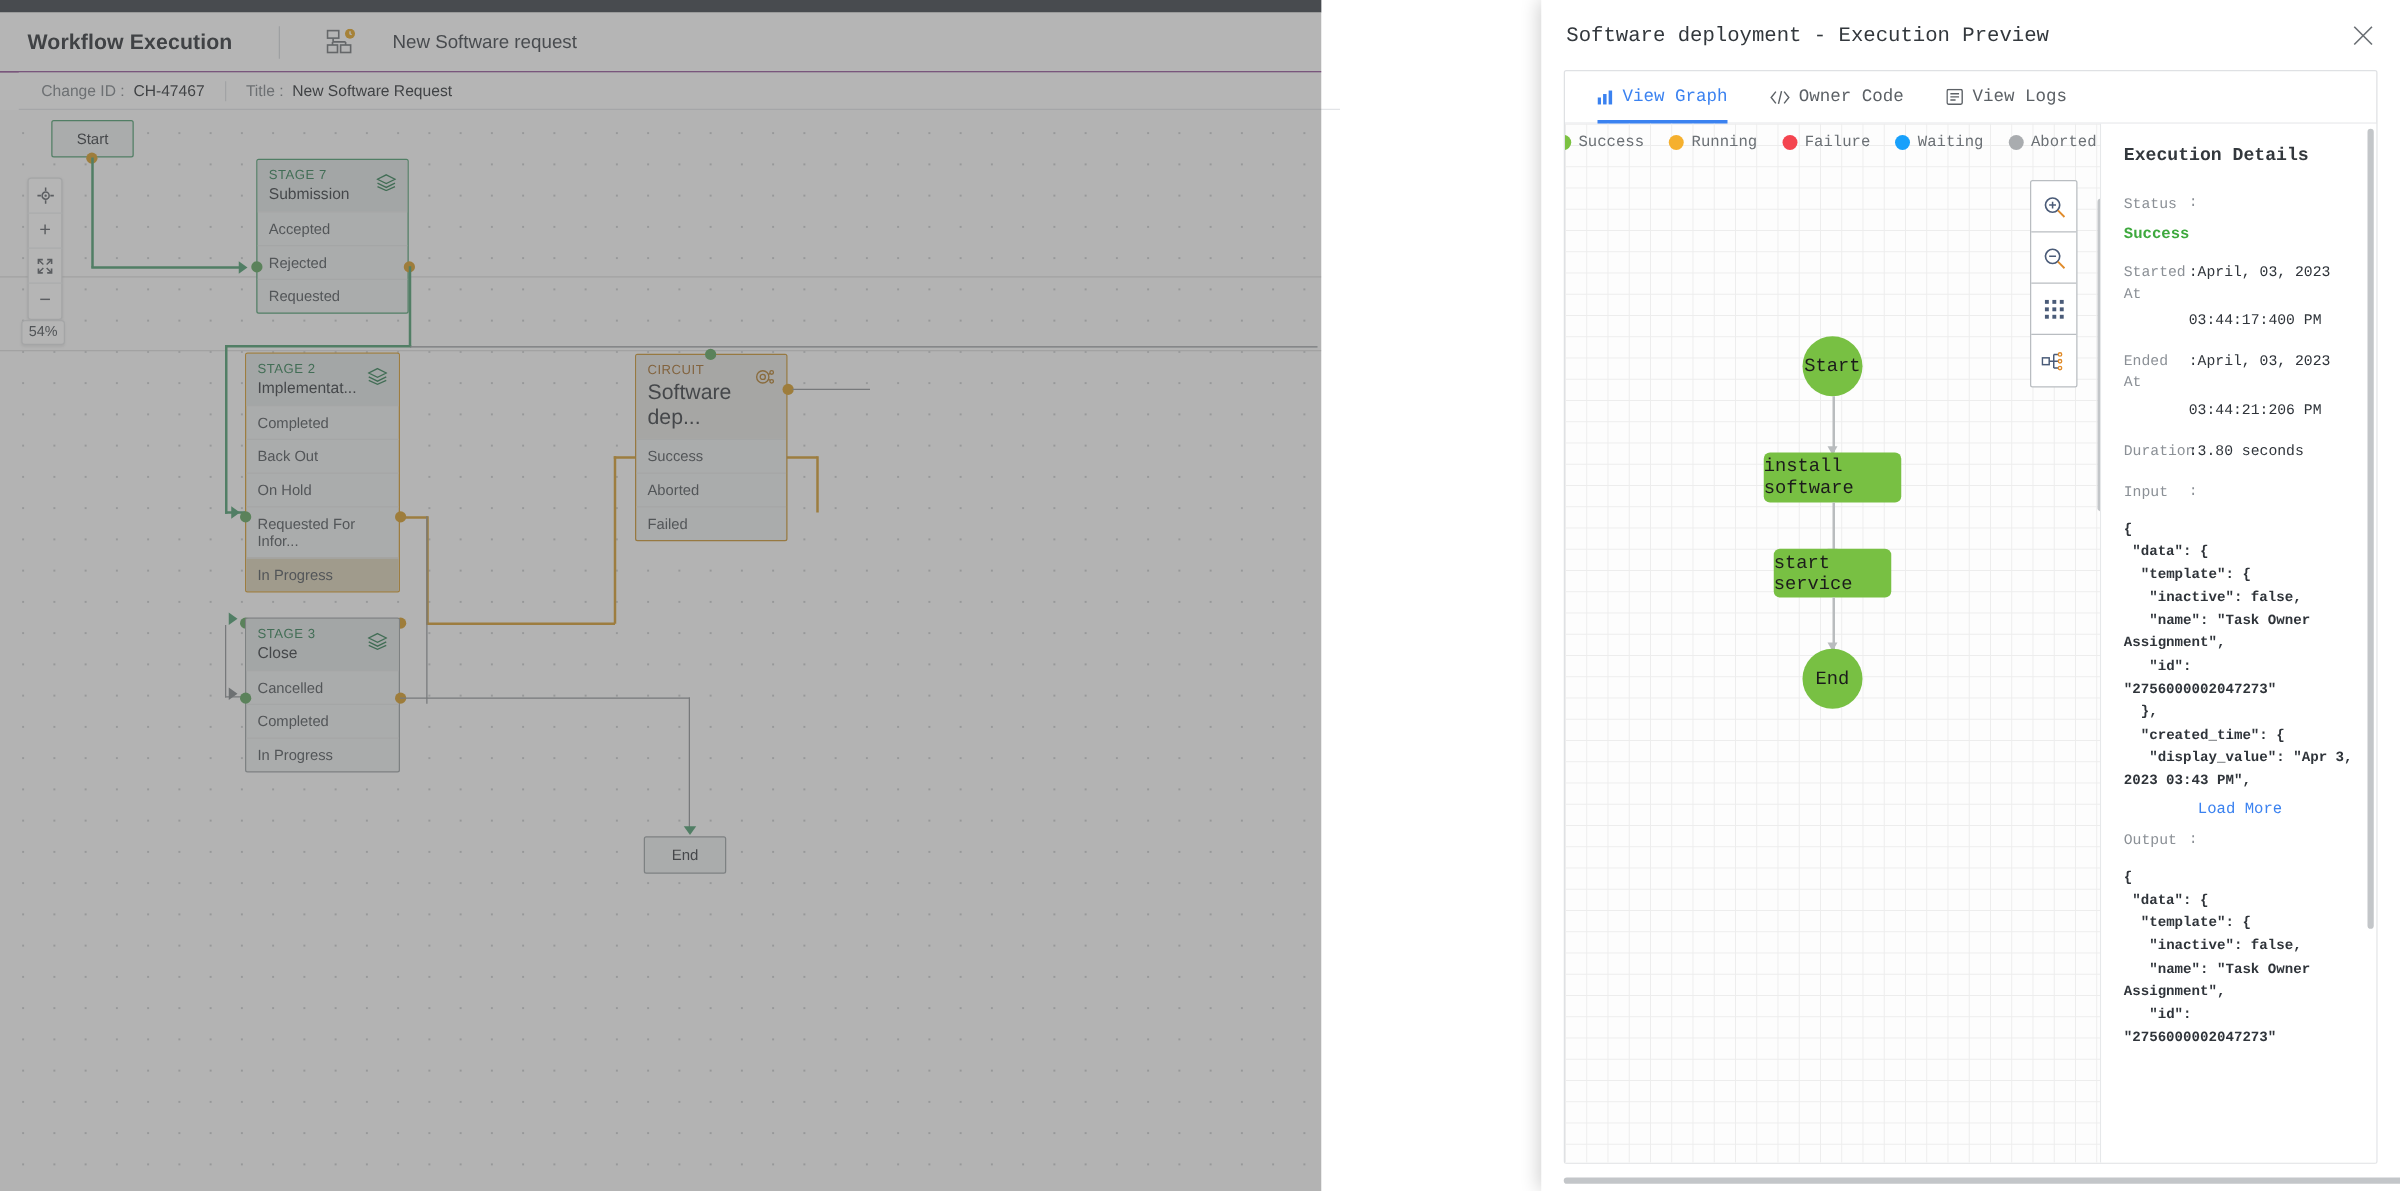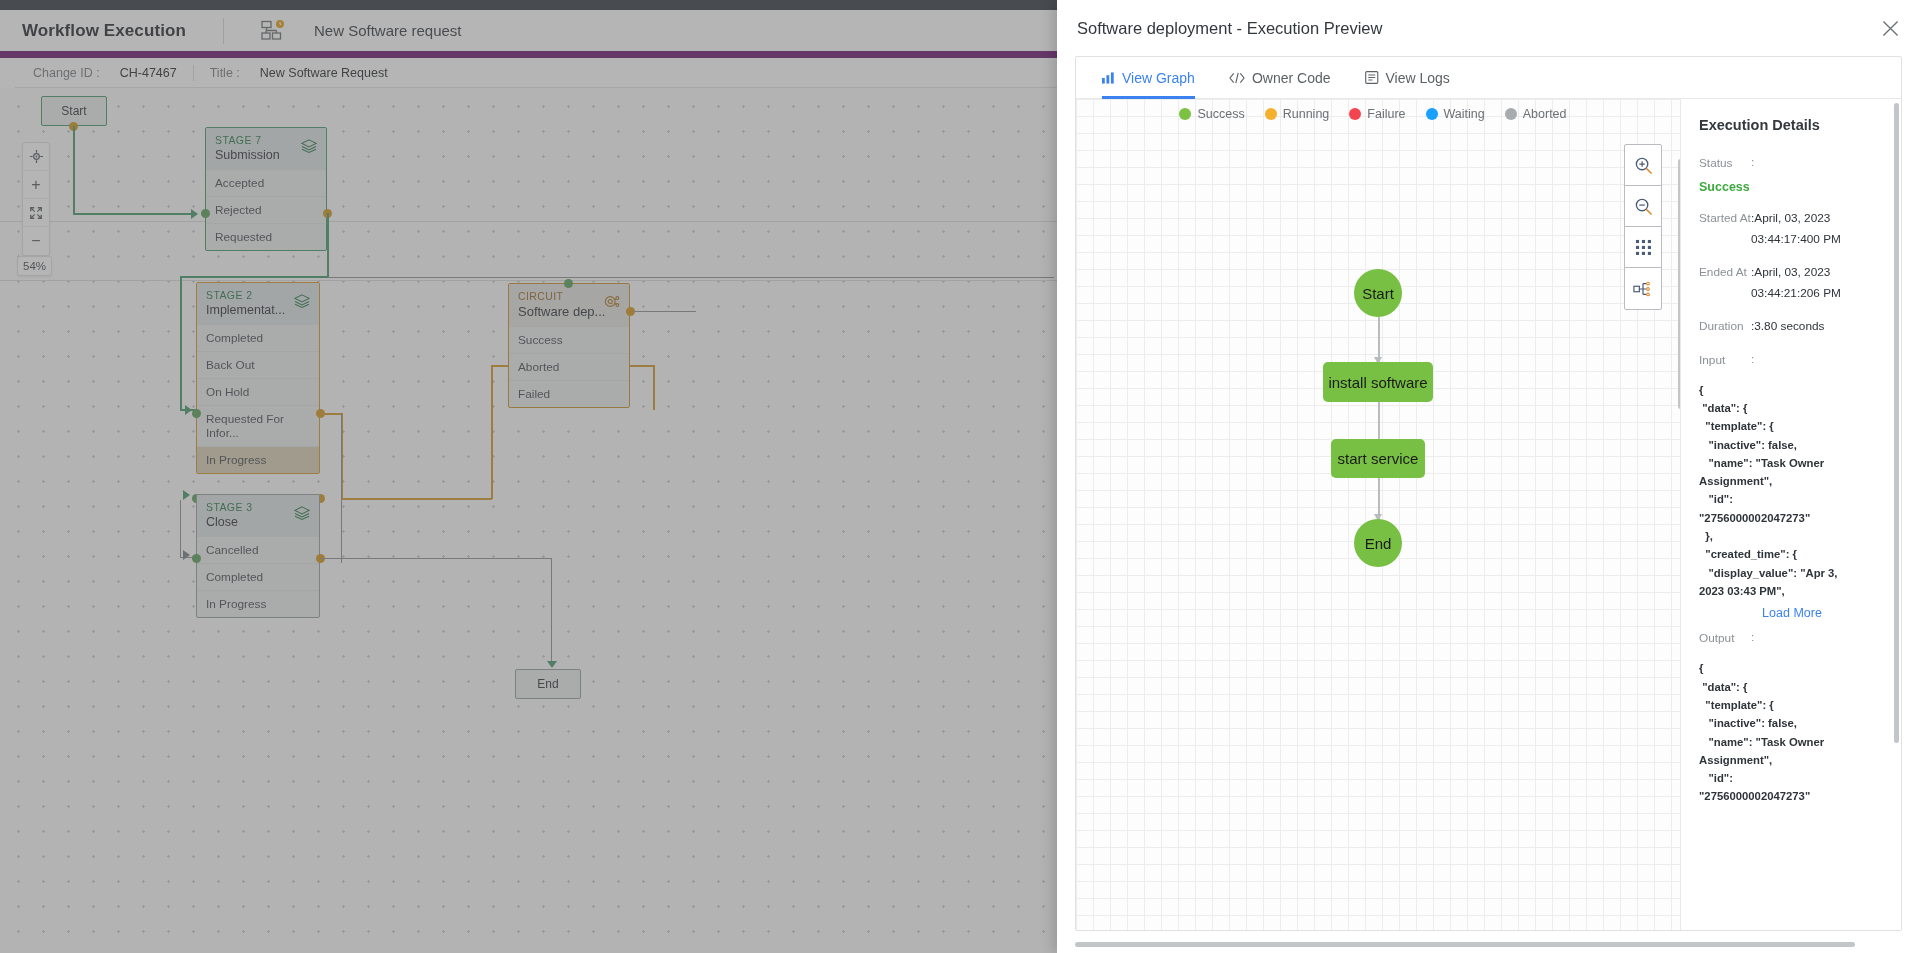--- a/index.html
+++ b/index.html
@@ -16,39 +16,39 @@
     position: absolute; left: 0; top: 0; width: 1057px; height: 953px;
     background: rgba(90,90,90,0.45); z-index: 40; pointer-events: none;
   }
 
   .topbar {
     position: absolute; left: 0; top: 0; width: 1057px; height: 10px;
     background: #3a3f45;
   }
   .apphead {
     position: absolute; left: 0; top: 10px; width: 1057px; height: 48px;
-    background: #fff; border-bottom: 7px solid #701a75;
+    background: #fff; border-bottom: 1px solid #701a75;
     display: flex; align-items: center; padding-left: 22px; gap: 15px;
   }
   .apphead .title {
     font-size: 17px; font-weight: bold; color: #2b2f33; letter-spacing: .1px;
   }
   .apphead .vsep {
     width: 1px; height: 26px; background: #d6d9dc; margin: 0 22px;
   }
   .apphead .flow-ico { width: 26px; height: 22px; position: relative; margin-right: 12px; }
   .apphead .subtitle { font-size: 15px; color: #3a3f45; }
 
   .subhead {
     position: absolute; left: 15px; top: 58px; width: 1057px; height: 30px;
     background: #fff; border-bottom: 1px solid #e2e4e7;
     display: flex; align-items: center; padding-left: 18px; font-size: 12.5px;
   }
   .subhead .k { color: #7c8287; }
-  .subhead .v { color: #2b2f33; margin-left: 20px; }
+  .subhead .v { color: #2b2f33; margin-left: 7px; }
   .subhead .sep { width: 1px; height: 16px; background: #dcdfe2; margin: 0 16px; }
 
   
   .canvas {
     position: absolute; left: 0; top: 88px; width: 1057px; height: 865px;
     background-color: #fbfbfb;
     background-image: radial-gradient(#c9cbcd 1.1px, transparent 1.2px);
     background-size: 25px 25px; background-position: 6px 6px;
   }
   .canvas-divider {
@@ -112,33 +112,33 @@
   .arrow { position: absolute; width: 0; height: 0; }
   .arrow.right-g { border-left: 7px solid #4a9c6d; border-top: 5px solid transparent; border-bottom: 5px solid transparent; }
   .arrow.right-n { border-left: 7px solid #7e8387; border-top: 5px solid transparent; border-bottom: 5px solid transparent; }
   .arrow.down-g  { border-top: 7px solid #4a9c6d; border-left: 5px solid transparent; border-right: 5px solid transparent; }
   .circuit {
     position: absolute; background: #eceeee; border: 1.6px solid #c8922c;
     border-radius: 2px; overflow: hidden;
   }
   .circuit-hd { background: #e3e3e0; padding: 6px 9px 7px 9px; position: relative; }
   .circuit-hd .lbl { font-size: 10.5px; color: #a36b28; letter-spacing: .4px; }
-  .circuit-hd .nm { font-size: 13px; color: #33383d; margin-top: 2px; }
+  .circuit-hd .nm { font-size: 17px; color: #33383d; margin-top: 2px; }
   .circuit-hd .c-ico { position: absolute; right: 9px; top: 10px; }
   .circuit-row {
     font-size: 11.8px; color: #4c5257; padding: 6px 9px;
     border-top: 1px solid #e1e3e4;
   }
 
   
   #modal {
-    position: absolute; right: 0; top: 0; width: 863px; height: 953px;
+    position: absolute; right: 0; top: 0; width: 687px; height: 953px;
     background: #ffffff; z-index: 60;
     box-shadow: -3px 0 14px rgba(0,0,0,.18);
-    display: flex; flex-direction: column;
+    display: flex; flex-direction: column; font-family: Liberation Mono, monospace;
   }
   .modal-hd {
     height: 56px; flex: 0 0 56px; display: flex; align-items: center;
     padding: 0 26px 0 20px; position: relative;
   }
   .modal-hd .mt { font-size: 16.5px; color: #33383d; }
   .modal-close {
     position: absolute; right: 18px; top: 16px; width: 24px; height: 24px;
     display: flex; align-items: center; justify-content: center;
     color: #6b7075; cursor: pointer;

